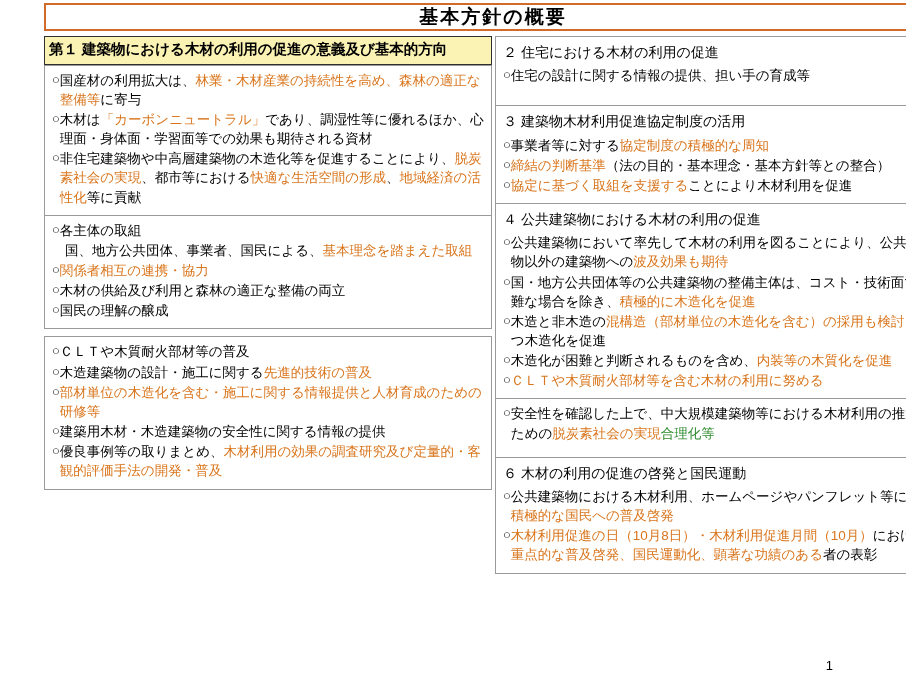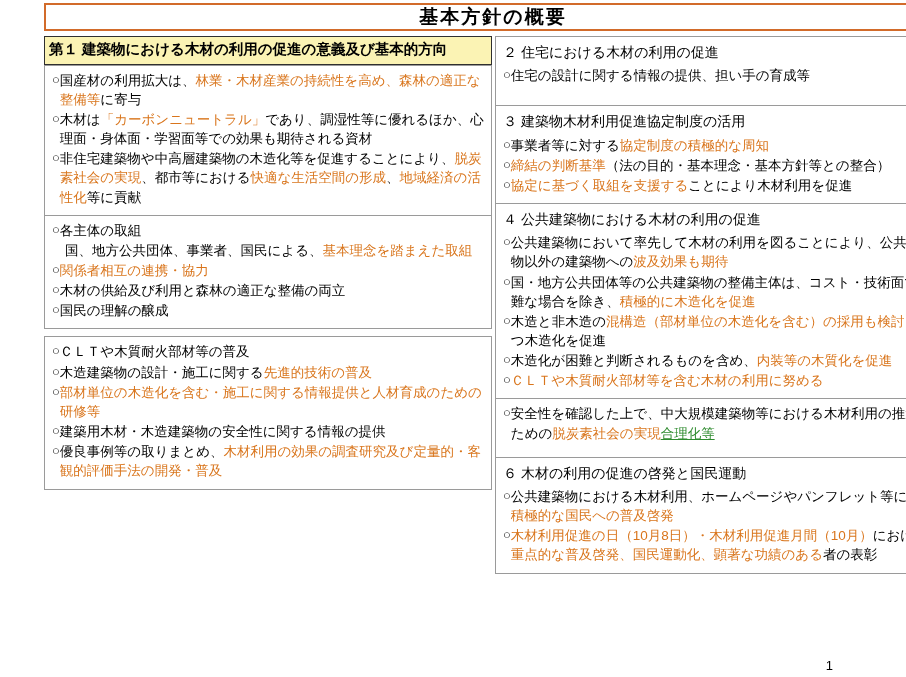--- a/index.html
+++ b/index.html
@@ -92,21 +92,21 @@
     line-height: 1.42;
   }
   .bullet .btxt {
     flex: 1 1 auto;
   }
   .indent {
     padding-left: 13px;
     justify-content: flex-end;
   }
   .hl-orange { color: #d9751c; }
-  .hl-green { color: #2e8b2e; text-decoration: underline; }
+  .hl-green { color: #2e8b2e; }
   .spacer-sm { height: 6px; }
   .gap {
     height: 7px;
   }
   .page-num {
     position: absolute;
     right: 8px;
     bottom: 4px;
     font-size: 13px;
     color: #000;

